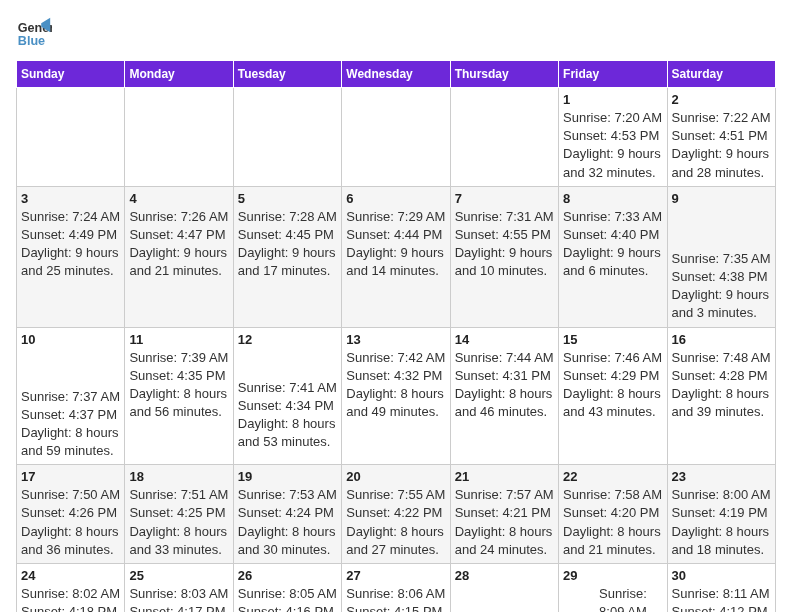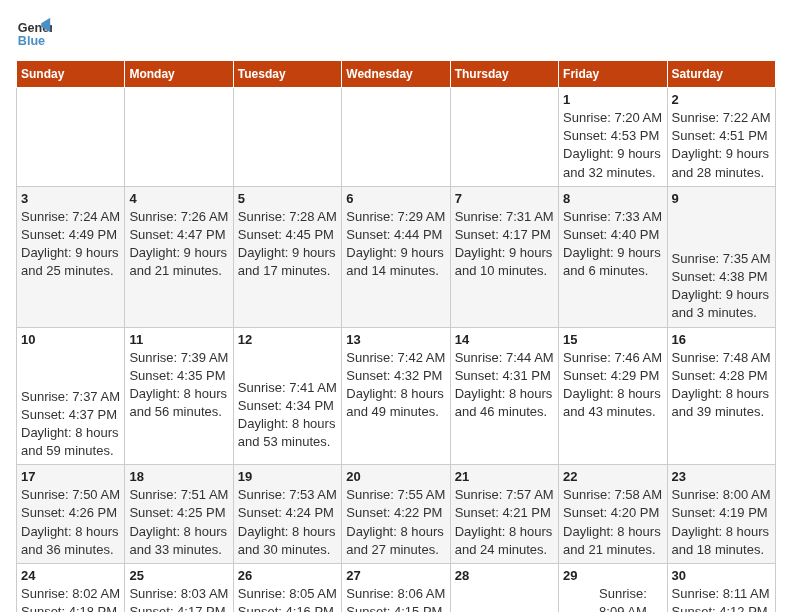--- a/index.html
+++ b/index.html
@@ -35,21 +35,21 @@
     }
     .cal-subtitle {
       font-size: 14px;
       color: #555;
     }
     .calendar {
       width: 100%;
       border-collapse: collapse;
     }
     .calendar th {
-      background: #c2410c;
+      background: #6d28d9;
       color: #fff;
       font-size: 12px;
       font-weight: bold;
       padding: 6px 4px;
       text-align: left;
       border: 1px solid #fff;
     }
     .calendar td {
       vertical-align: top;
       border: 1px solid #ccc;
@@ -148,21 +148,21 @@
         </td>
         <td>
           <div class="day-number">6</div>
           <div class="day-info" style="white-space: pre-line;">Sunrise: 7:29 AM
 Sunset: 4:44 PM
 Daylight: 9 hours and 14 minutes.</div>
         </td>
         <td>
           <div class="day-number">7</div>
           <div class="day-info" style="white-space: pre-line;">Sunrise: 7:31 AM
-Sunset: 4:17 PM
+Sunset: 4:55 PM
 Daylight: 9 hours and 10 minutes.</div>
         </td>
         <td>
           <div class="day-number">8</div>
           <div class="day-info" style="white-space: pre-line;">Sunrise: 7:33 AM
 Sunset: 4:40 PM
 Daylight: 9 hours and 6 minutes.</div>
         </td>
         <td>
           <div class="day-number">9</div>

